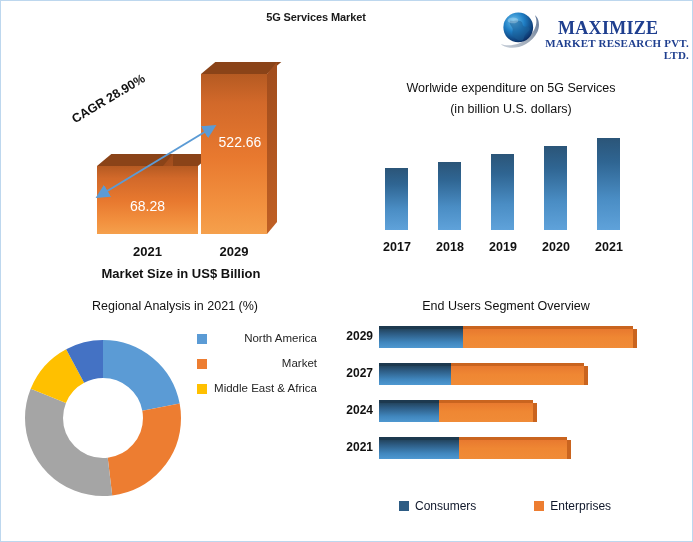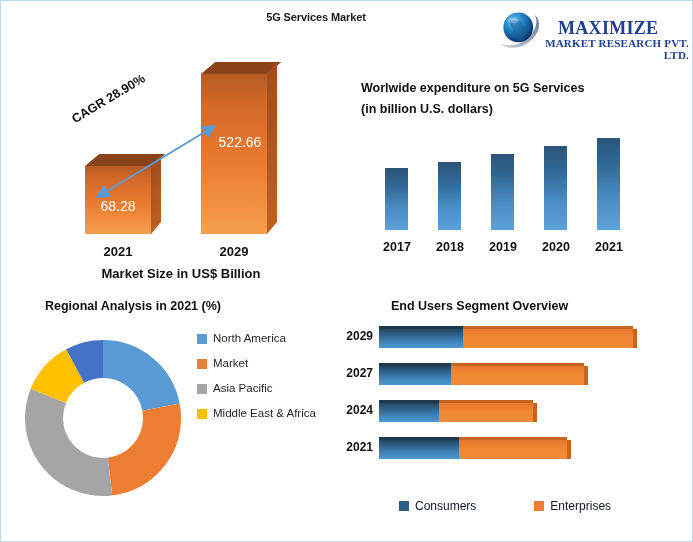--- a/index.html
+++ b/index.html
@@ -68,23 +68,23 @@
     color: #1f3f8f;
     letter-spacing: 0.2px;
     line-height: 12px;
     text-align: right;
   }
 
   
   .panel-title {
     position: absolute;
     font-size: 12.5px;
-    font-weight: bold;
-    color: #111111;
-    text-align: left;
+    font-weight: normal;
+    color: #111111;
+    text-align: center;
   }
 
   
   .col3d-area {
     position: absolute;
     left: 60px;
     top: 95px;
     width: 260px;
     height: 200px;
   }
@@ -205,20 +205,21 @@
   .donut-legend {
     position: absolute;
     left: 196px;
     top: 330px;
     width: 120px;
   }
   .dlg-item {
     display: flex;
     align-items: flex-start;
     margin-bottom: 11px;
+    justify-content: space-between;
   }
   .dlg-swatch {
     width: 10px;
     height: 10px;
     flex: 0 0 10px;
     margin-top: 3px;
     margin-right: 6px;
   }
   .dlg-text {
     font-size: 11.5px;
@@ -326,21 +327,21 @@
       <ellipse cx="16" cy="13" rx="6" ry="3.4" fill="#ffffff" opacity="0.26"></ellipse>
     </svg>
     <div class="logo-text-wrap">
       <div class="logo-line1">MAXIMIZE</div>
       <div class="logo-line2">MARKET RESEARCH PVT. LTD.</div>
     </div>
   </div>
 
   <div class="col3d-area">
 
-    <div class="bar3d" style="left:24px; width:66px; height:68px;">
+    <div class="bar3d" style="left:36px; width:66px; height:68px;padding-left:35px;">
       <div class="top" style="top:-12px;"></div>
       <div class="side" style="left:66px; top:0; height:68px;"></div>
       <div class="face" style="height:68px;"></div>
       <div class="value" style="top:32px;">68.28</div>
       <div class="cat" style="top:78px;">2021</div>
     </div>
 
     <div class="bar3d" style="left:140px; width:66px; height:160px;">
       <div class="top" style="top:-12px;"></div>
       <div class="side" style="left:66px; top:0; height:160px;"></div>
@@ -402,24 +403,20 @@
 
   <div class="donut-legend">
     <div class="dlg-item">
       <span class="dlg-swatch" style="background:#5B9BD5;"></span>
       <span class="dlg-text">North America</span>
     </div>
     <div class="dlg-item">
       <span class="dlg-swatch" style="background:#ED7D31;"></span>
       <span class="dlg-text">Market</span>
     </div>
-    <div class="dlg-item">
-      <span class="dlg-swatch" style="background:#A5A5A5;"></span>
-      <span class="dlg-text">Asia Pacific</span>
-    </div>
     <div class="dlg-item" style="margin-bottom:6px;">
       <span class="dlg-swatch" style="background:#FFC000;"></span>
       <span class="dlg-text">Middle East &amp; Africa</span>
     </div>
   </div>
 
   <div class="panel-title" style="left:390px; top:298px; width:230px;">End Users Segment Overview</div>
 
   <div class="stack-area">
 

